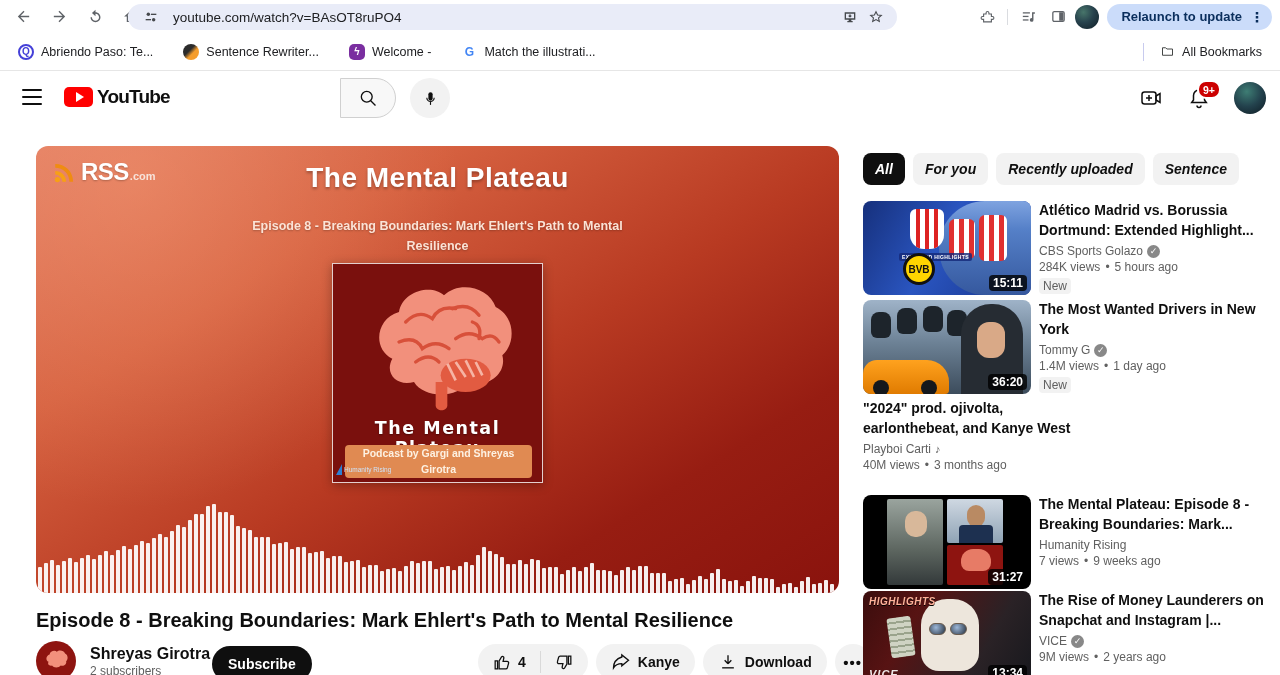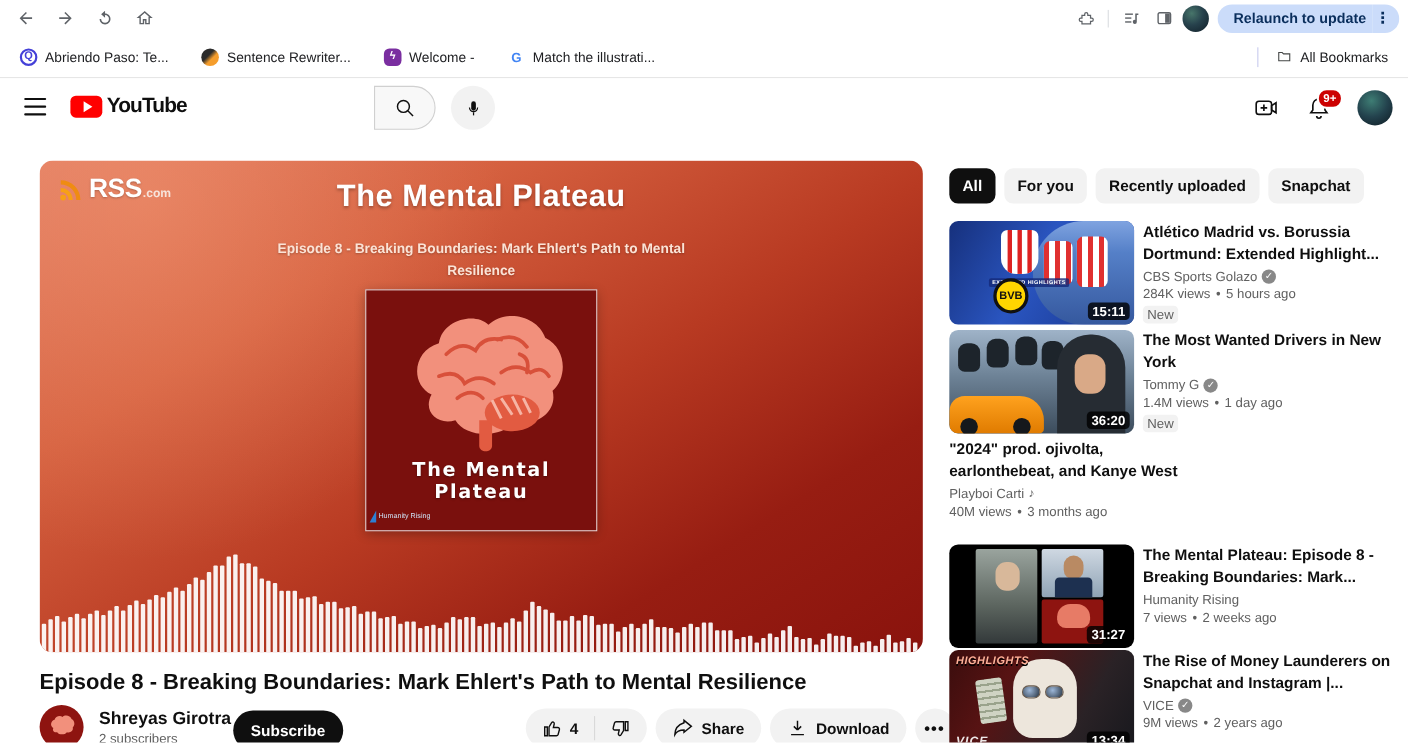--- a/index.html
+++ b/index.html
@@ -91,21 +91,21 @@
   .subscribe-btn { position:absolute; left:212px; top:646px; height:36px; background:#0f0f0f; color:#fff; font-size:14px; font-weight:bold; border-radius:18px; display:flex; align-items:center; padding:0 16px; cursor:pointer; }
   .actions-row { position:absolute; left:478px; top:644px; display:flex; align-items:center; gap:8px; }
   .pill { height:36px; background:#f2f2f2; border-radius:18px; display:flex; align-items:center; padding:0 15px; font-size:14px; font-weight:bold; color:#0f0f0f; cursor:pointer; }
   .pill svg { width:20px; height:20px; fill:none; stroke:#0f0f0f; stroke-width:1.6; }
   .like-pill { padding:0; }
   .like-half { display:flex; align-items:center; gap:7px; padding:0 14px; height:100%; cursor:pointer; }
   .like-div { width:1px; height:22px; background:#d9d9d9; }
   .more-btn { width:36px; height:36px; border-radius:50%; background:#f2f2f2; display:flex; align-items:center; justify-content:center; font-weight:bold; font-size:15px; letter-spacing:1px; color:#0f0f0f; cursor:pointer; }
 
   
-  .chips-row { position:absolute; left:863px; top:153px; display:flex; gap:8px; }
+  .chips-row { position:absolute; left:863px; top:153px; display:flex; gap:8px;font-style:italic; }
   .chip { height:32px; border-radius:8px; background:#f2f2f2; display:flex; align-items:center; padding:0 12px; font-size:14px; font-weight:bold; color:#0f0f0f; cursor:pointer; white-space:nowrap; }
   .chip.active { background:#0f0f0f; color:#fff; }
   .vitem { position:absolute; left:863px; width:410px; display:flex; gap:8px; cursor:pointer; }
   .thumb { width:168px; height:94px; border-radius:8px; overflow:hidden; position:relative; flex:0 0 auto; background:#222; }
   .dur { position:absolute; right:4px; bottom:4px; background:rgba(0,0,0,.8); color:#fff; font-size:12px; font-weight:bold; border-radius:4px; padding:1px 4px; }
   .vinfo { width:234px; padding-top:0px; }
   .vtitle { font-size:14px; font-weight:bold; line-height:1.4; color:#0f0f0f; max-height:40px; overflow:hidden; }
   .vchan { font-size:12px; color:#606060; margin-top:4px; display:flex; align-items:center; gap:4px; }
   .vmeta { font-size:12px; color:#606060; margin-top:2px; display:flex; align-items:center; gap:5px; }
   .newbadge { display:inline-block; background:#f2f2f2; color:#606060; font-size:12px; border-radius:4px; padding:1px 4px; margin-top:4px; }
@@ -166,20 +166,42 @@
       <svg viewBox="0 0 24 24">
         <path d="M12 6v-3.5L7 7l5 4.5V8c2.8 0 5 2.2 5 5s-2.2 5-5 5-5-2.2-5-5H5c0 3.9 3.1 7 7 7s7-3.1 7-7-3.1-7-7-7z"></path>
       </svg>
     </div>
   <div class="nav-ico" style="margin-left:6px">
       <svg viewBox="0 0 24 24">
         <path d="M12 4l-8 7h2.2v8h4.3v-5h3v5h4.3v-8H20z" fill="none" stroke="#5f6368" stroke-width="1.8"></path>
       </svg>
     </div>
 
+  <div class="url-pill">
+    <div class="pill-ico">
+      <svg viewBox="0 0 24 24">
+          <circle cx="8" cy="8" r="2.6"></circle>
+          <rect x="12" y="7" width="8" height="2"></rect>
+          <circle cx="16" cy="16" r="2.6"></circle>
+          <rect x="4" y="15" width="8" height="2"></rect>
+        </svg>
+    </div>
+    <div class="url-text">youtube.com/watch?v=BAsOT8ruPO4</div>
+    <div class="pill-ico">
+      <svg viewBox="0 0 24 24">
+          <path d="M4 5h16v11h-6v2h2v2H8v-2h2v-2H4zM6 7v7h12V7z" fill="#46494d"></path>
+          <path d="M12 8v4m0 0l-2-2m2 2l2-2" stroke="#46494d" stroke-width="1.6" fill="none"></path>
+        </svg>
+    </div>
+    <div class="pill-ico">
+      <svg viewBox="0 0 24 24">
+          <path d="M12 4l2.4 5 5.6.6-4.2 3.7 1.2 5.5L12 15.9 7 18.8l1.2-5.5L4 9.6 9.6 9z" fill="none" stroke="#46494d" stroke-width="1.6"></path>
+        </svg>
+    </div>
+  </div>
 
   <div class="tb-right">
     <div class="tb-ico">
       <svg viewBox="0 0 24 24">
           <path d="M19 12h-1.5V8.5H14V7a2 2 0 10-4 0v1.5H6.5V12H5a2 2 0 100 4h1.5v3.5h11V16H19a2 2 0 100-4z" fill="none" stroke="#5f6368" stroke-width="1.6"></path>
         </svg>
     </div>
     <div class="tb-sep"></div>
     <div class="tb-ico">
       <svg viewBox="0 0 24 24">
@@ -303,20 +325,21 @@
       <g stroke="#d8503a" stroke-width="2" fill="none" stroke-linecap="round">
         <path d="M30 30 q8 -8 16 -2 q4 -8 14 -6"></path>
         <path d="M58 22 q10 -4 16 4"></path>
         <path d="M26 42 q10 -4 14 4 q8 -6 16 0"></path>
         <path d="M60 40 q8 -6 16 0 q6 -4 10 2"></path>
         <path d="M36 54 q8 -6 14 0"></path>
         <path d="M70 30 q6 2 4 10"></path>
       </g>
     </svg>
     <div class="cover-title">The Mental Plateau</div>
+    <div class="cover-band">Podcast by Gargi and Shreyas Girotra</div>
     <div class="hum-logo">
       <span class="tri"></span>
       <span class="txt">Humanity Rising</span>
     </div>
   </div>
 
   <div class="waveform">
       <div style="height: 26px;"></div>
       <div style="height: 30px;"></div>
       <div style="height: 33px;"></div>
@@ -480,37 +503,37 @@
     <div class="like-half">
       <svg viewBox="0 0 24 24" style="width:19px;height:19px;transform:rotate(180deg)">
           <path d="M7 10v10H4V10zM9 20h8.5a2 2 0 001.9-1.4l1.5-5.5A2 2 0 0019 10.5h-5l1-4.2A1.7 1.7 0 0012 5l-3 5z"></path>
         </svg>
     </div>
   </div>
   <div class="pill">
     <svg viewBox="0 0 24 24" style="margin-right:7px">
         <path d="M13 6V3.5L21 10l-8 6.5V14c-5 0-8 1.5-10 5 0-7 4-11 10-13z"></path>
       </svg>
-    <span>Share</span>
+    <span>Kanye</span>
   </div>
   <div class="pill">
     <svg viewBox="0 0 24 24" style="margin-right:7px">
         <path d="M12 4v10m0 0l-4-4m4 4l4-4"></path>
         <path d="M5 19h14"></path>
       </svg>
     <span>Download</span>
   </div>
   <div class="more-btn">•••</div>
 </div>
 
 <div class="chips-row">
   <div class="chip active">All</div>
   <div class="chip">For you</div>
   <div class="chip">Recently uploaded</div>
-  <div class="chip">Snapchat</div>
+  <div class="chip">Sentence</div>
 </div>
 
 <div class="vitem" style="top:201px">
   <div class="thumb t1">
     <div class="players"></div>
     <div class="shirt" style="left:86px;top:18px;width:26px;height:40px"></div>
     <div class="shirt" style="left:116px;top:14px;width:28px;height:46px"></div>
     <div class="crest">
         <i style="left:6px"></i>
         <i style="left:15px"></i>
@@ -588,21 +611,21 @@
     <div class="dur">31:27</div>
   </div>
   <div class="vinfo">
     <div class="vtitle">The Mental Plateau: Episode 8 - Breaking Boundaries: Mark...</div>
     <div class="vchan">
         <span>Humanity Rising</span>
       </div>
     <div class="vmeta">
         <span>7 views</span>
         <span>•</span>
-        <span>2 weeks ago</span>
+        <span>9 weeks ago</span>
       </div>
   </div>
 </div>
 
 <div class="vitem" style="top:591px">
   <div class="thumb t5">
     <div class="head5"></div>
     <div class="shades">
         <i></i>
         <i></i>

